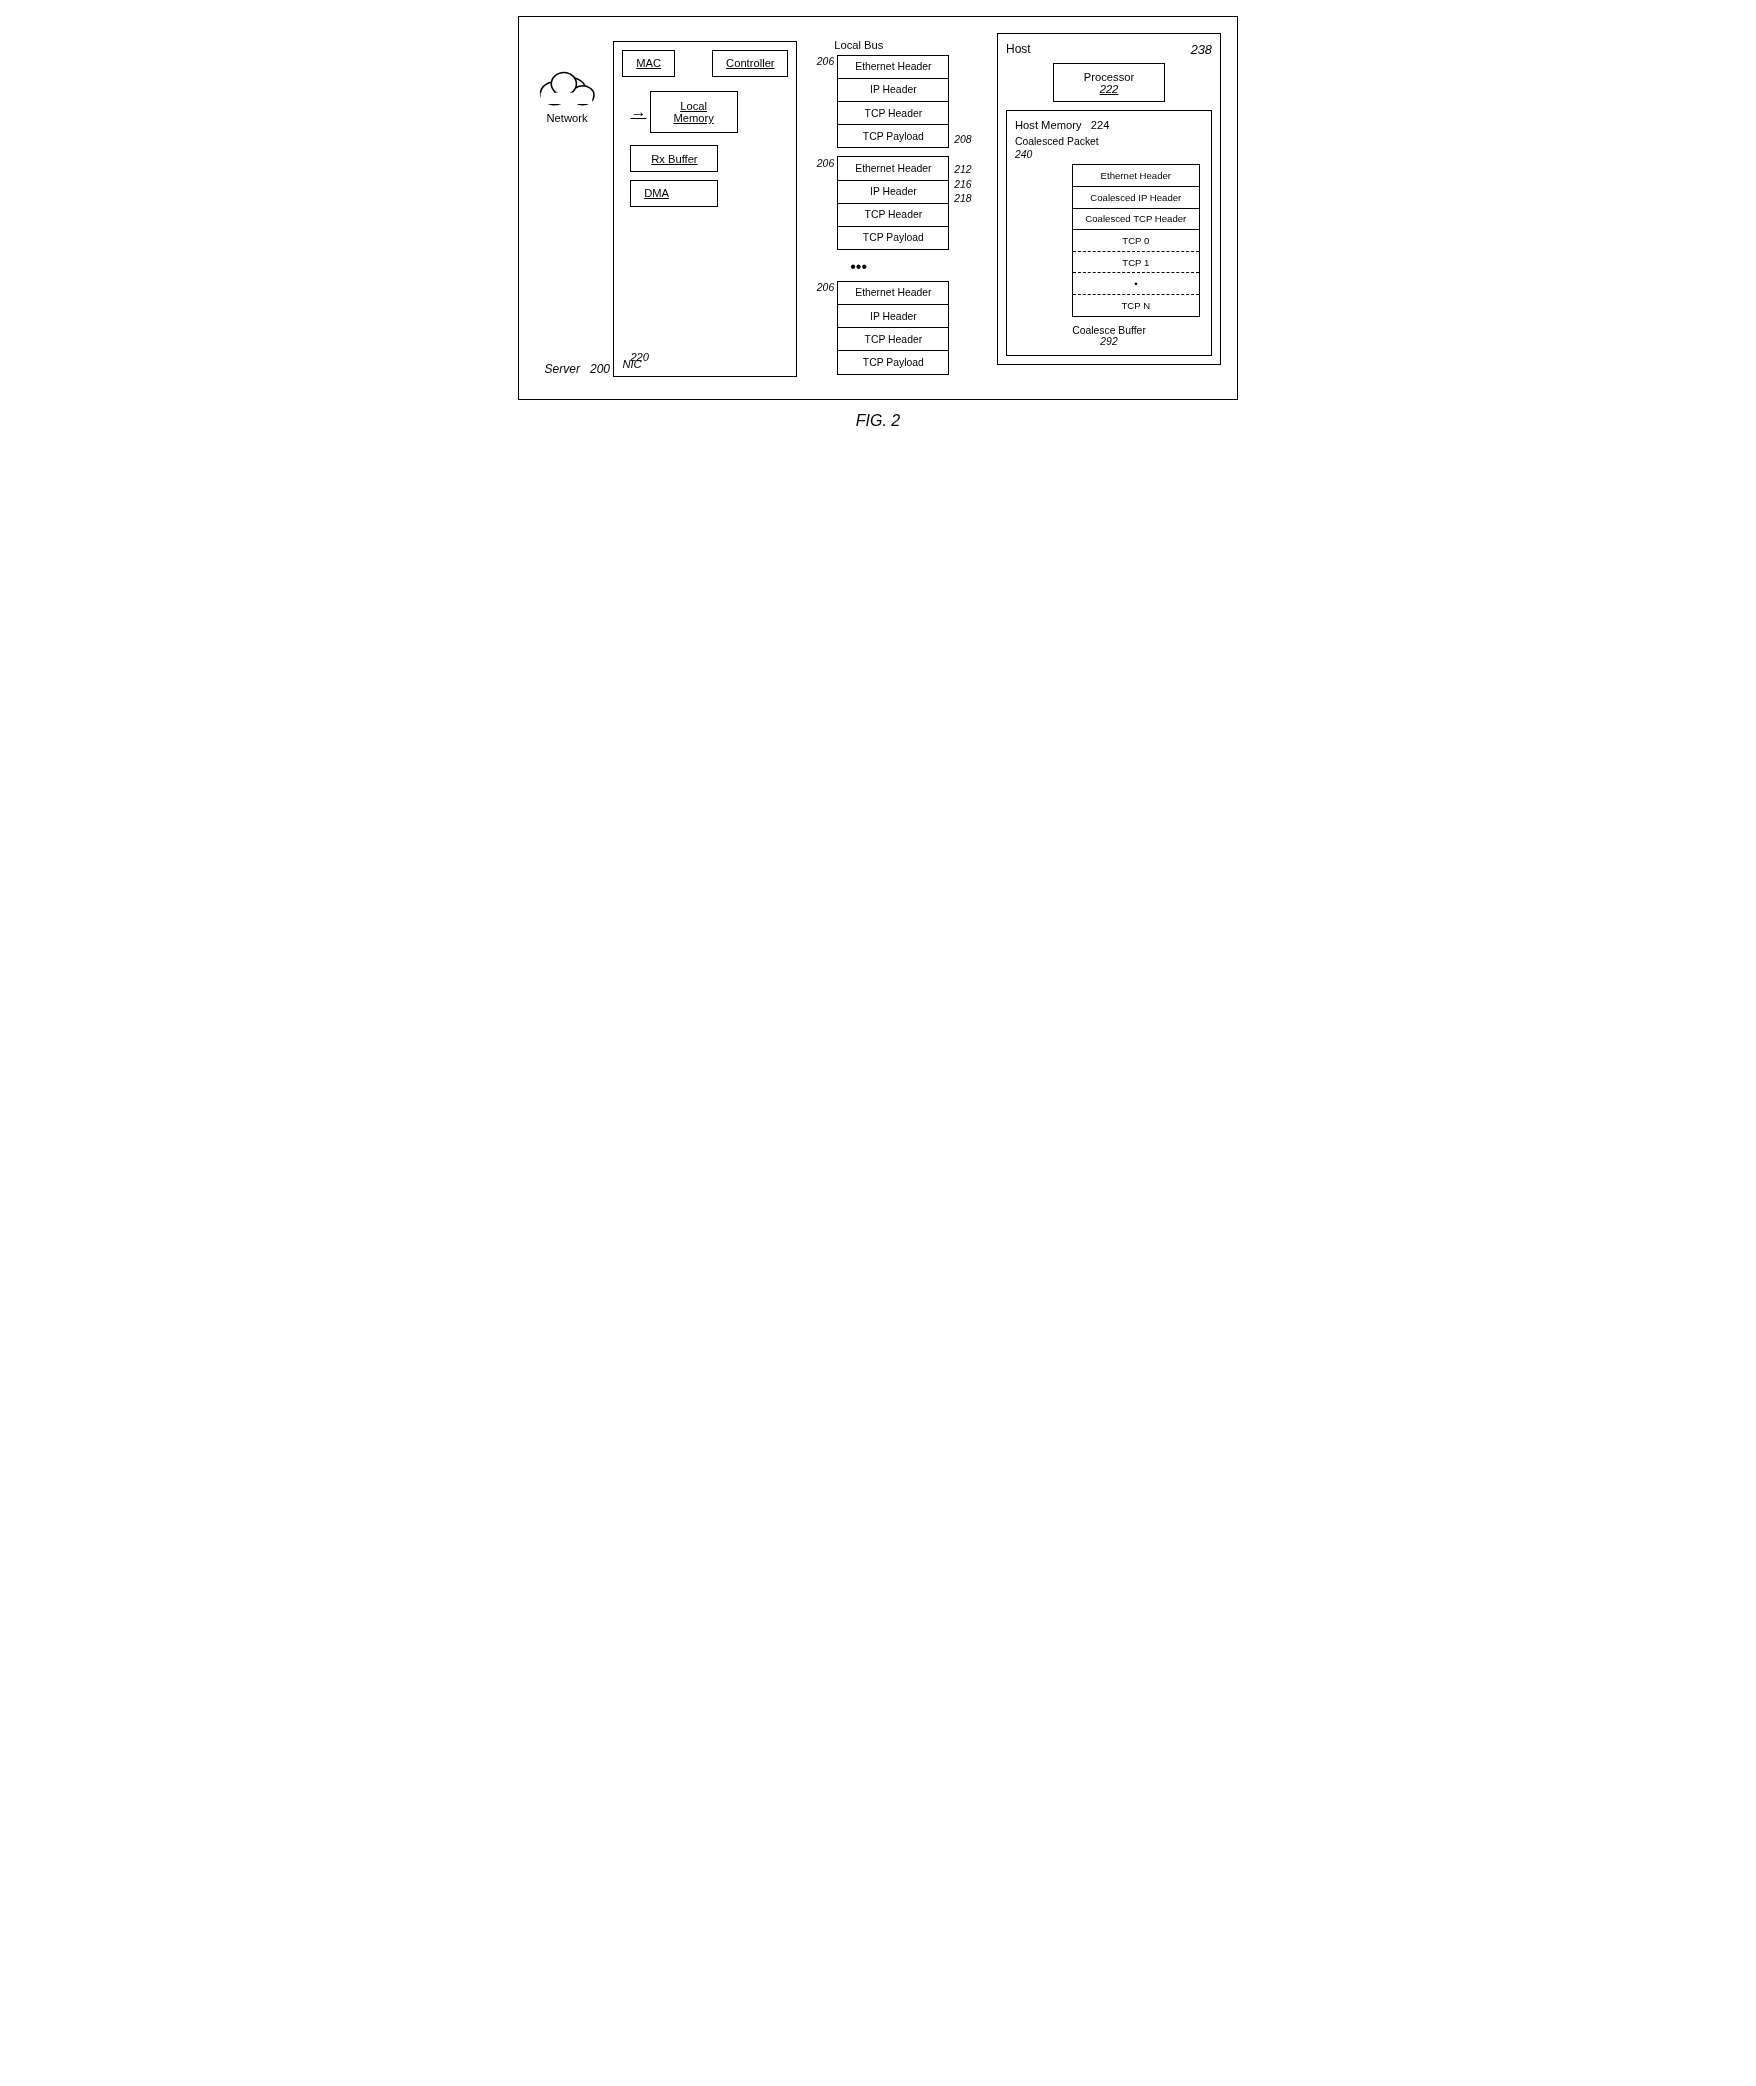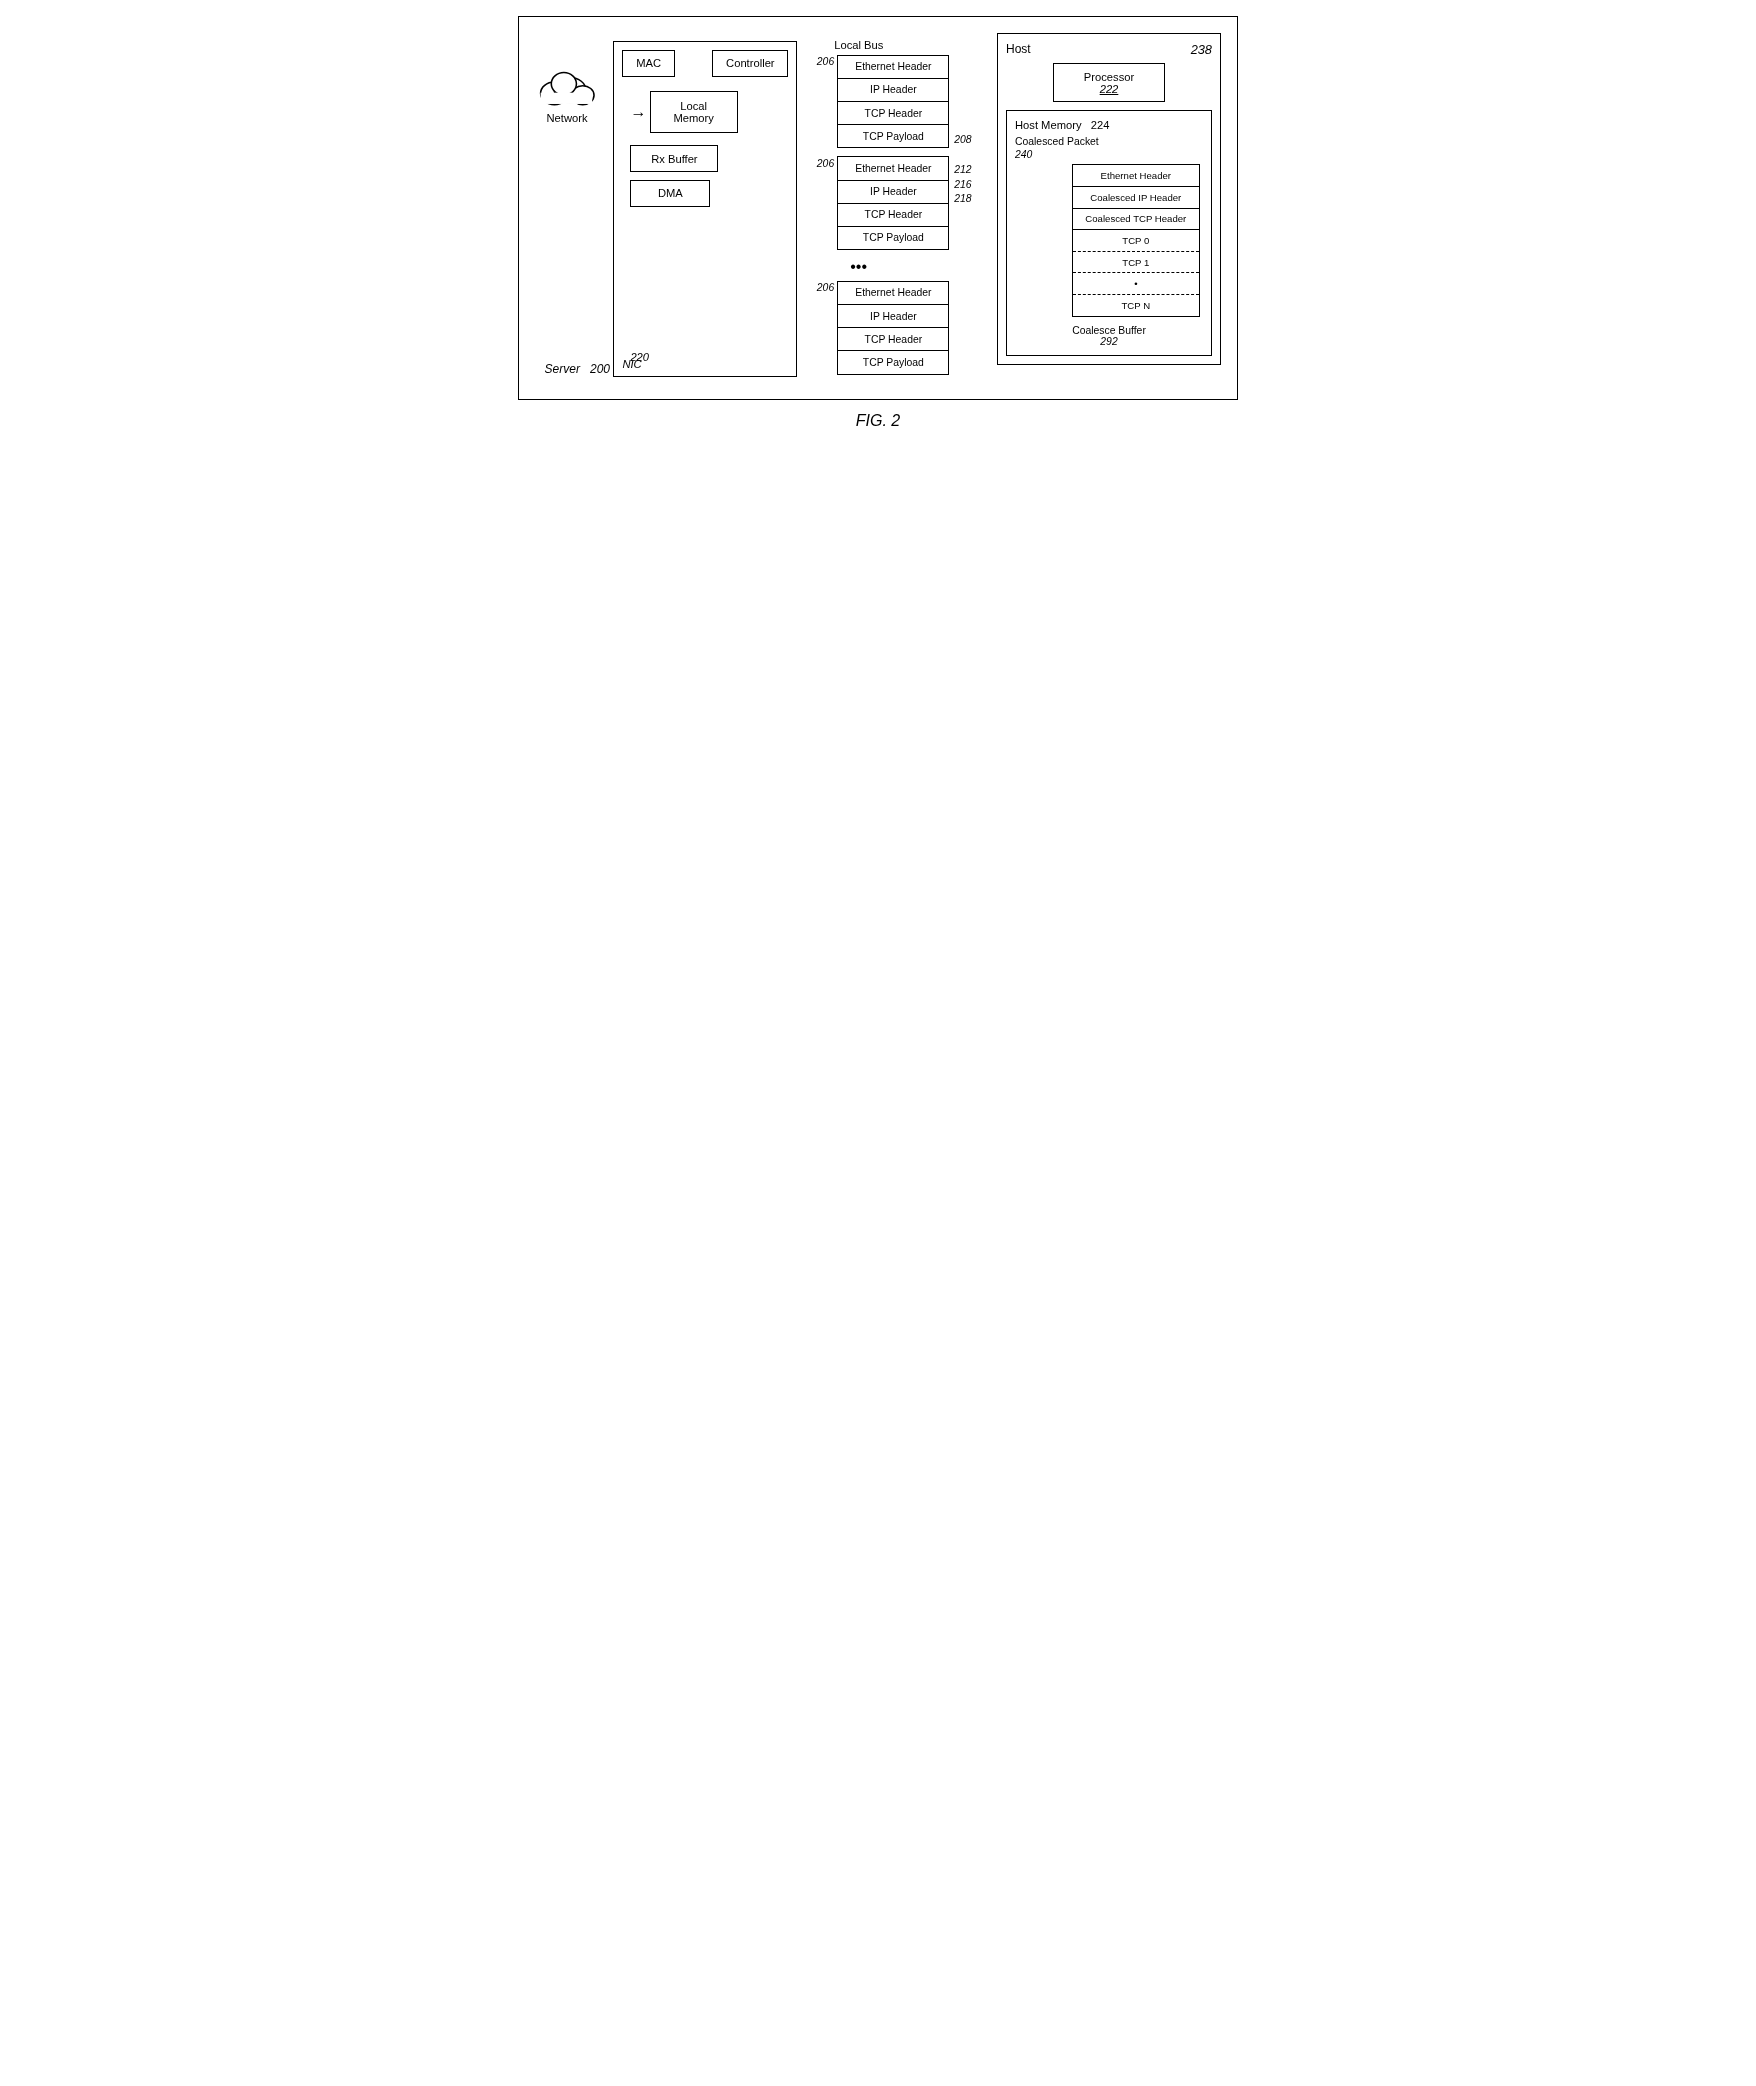--- a/index.html
+++ b/index.html
@@ -34,20 +34,21 @@
     .server-label span { font-style: italic; }
 
     
     .nic-box {
       border: 1.6px solid #000;
       width: 184px;
       min-height: 336px;
       position: relative;
       padding: 8px;
       flex-shrink: 0;
+      text-decoration: underline;
     }
     .nic-label {
       position: absolute;
       bottom: 6.4px;
       left: 8px;
       font-size: 11.2px;
     }
     .nic-label span { font-style: italic; }
 
     .controller-box {
@@ -84,24 +85,23 @@
       padding: 6.4px 12.8px;
       text-align: center;
       font-size: 11.2px;
       margin-top: 12px;
       width: 88px;
       margin-left: 8px;
     }
     .dma-box {
       border: 1.6px solid #000;
       padding: 6.4px 12.8px;
-      text-align: center;
       font-size: 11.2px;
       margin-top: 8px;
-      width: 80px;
+      width: 88px;
       margin-left: 8px;
     }
 
     
     .network-area {
       display: flex;
       flex-direction: column;
       align-items: center;
       margin-right: 8px;
       margin-top: 24px;

